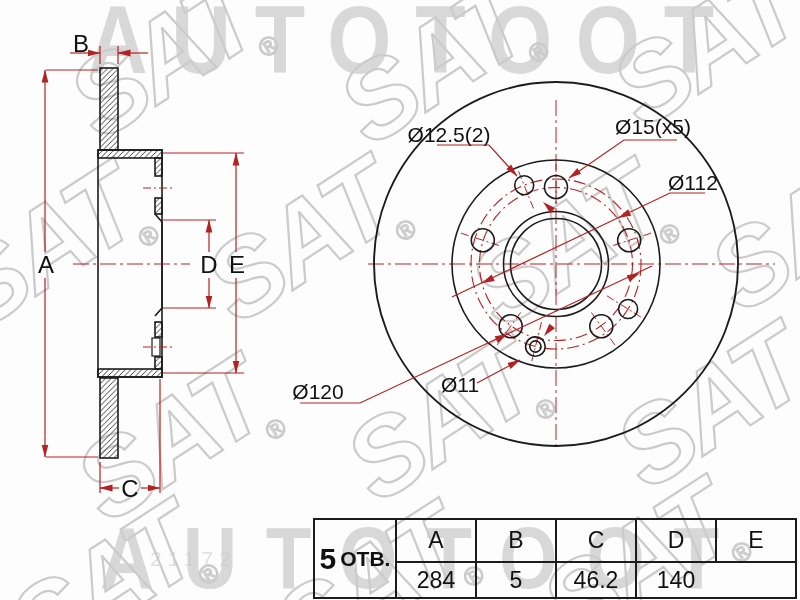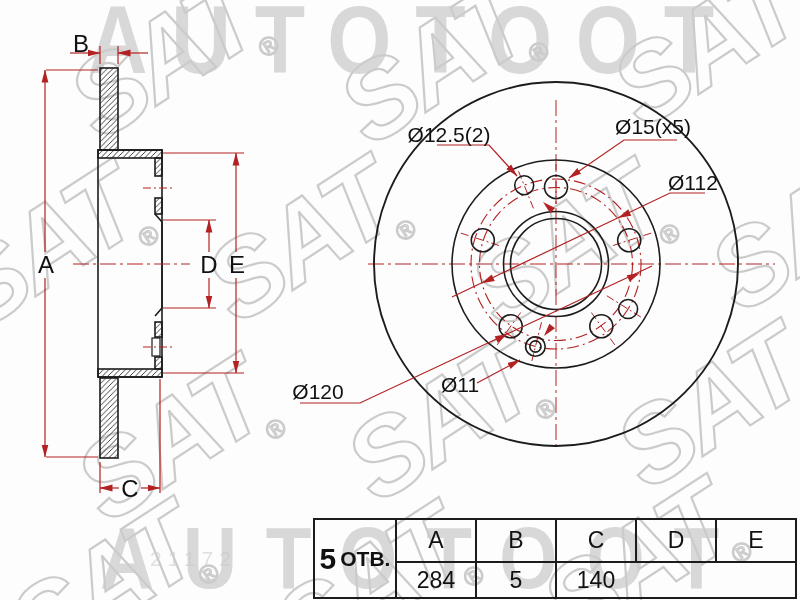--- a/index.html
+++ b/index.html
@@ -196,16 +196,17 @@
       <span class="holes-count">5</span>
       <span class="holes-suffix">ОТВ.</span>
     </div>
     <div class="cell col hd">A</div>
     <div class="cell col hd">B</div>
     <div class="cell col hd">C</div>
     <div class="cell col hd">D</div>
     <div class="cell col hd">E</div>
     <div class="cell col val" style="grid-column:2">284</div>
     <div class="cell col val">5</div>
+    <div class="cell col val">46.2</div>
     <div class="cell col val">140</div>
   </div>
 
 </div>
 
 </body></html>

